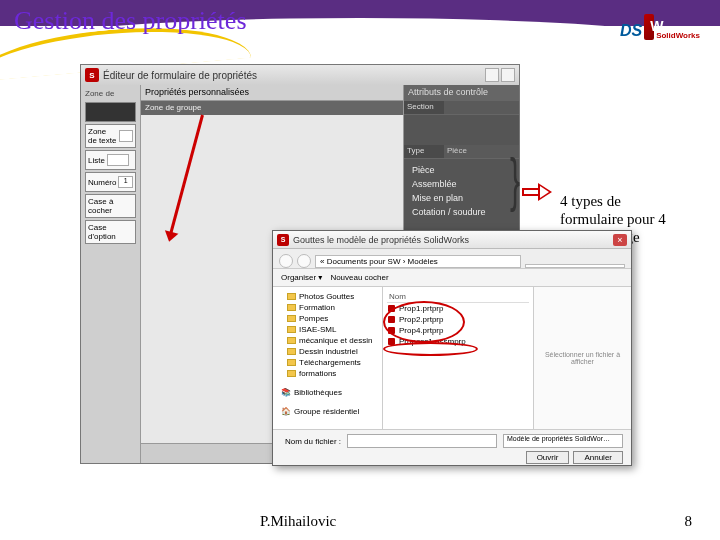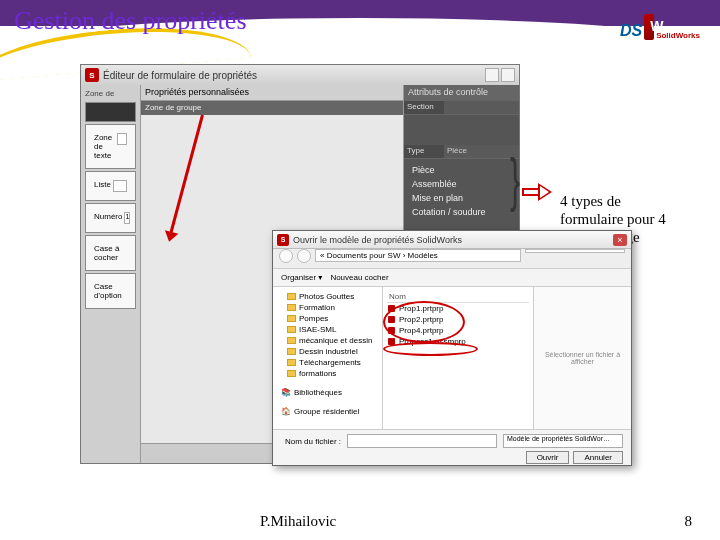--- a/index.html
+++ b/index.html
@@ -21,21 +21,21 @@
   .editor-window { position: absolute; top: 64px; left: 80px; width: 440px; height: 400px; border: 1px solid #777; background: #c9c9c9; font-size: 10px; }
   .editor-titlebar { height: 20px; background: linear-gradient(#e8e8e8,#d0d0d0); display:flex; align-items:center; padding:0 4px; }
   .editor-titlebar .sw-icon { width:14px; height:14px; background:#b00; border-radius:2px; margin-right:4px; display:flex;align-items:center;justify-content:center;color:#fff;font-size:8px;font-weight:bold;}
   .editor-titlebar .title-text { font-size:10px; color:#333; flex:1;}
   .editor-titlebar .tool-icon { width:14px; height:14px; margin-left:2px; border:1px solid #aaa; background:#f4f4f4;}
   
   .editor-body { display:flex; height: calc(100% - 20px); }
   
   .left-panel { width: 60px; background:#cfcfcf; border-right:1px solid #999; padding:2px;}
   .left-panel .section-label { font-size:8px; color:#444; padding:2px;}
-  .left-panel .zone-item { background:#f8f8f8; border:1px solid #888; margin:2px; padding:8px; font-size:8px; display:flex; align-items:flex-start; gap:2px; min-height:20px;}
+  .left-panel .zone-item { background:#f8f8f8; border:1px solid #888; margin:2px; padding:2px; font-size:8px; display:flex; align-items:center; gap:2px; min-height:20px;}
   .left-panel .zone-item.dark { background:#333; color:#fff; height:18px;}
   .left-panel .zone-item .mini { width:22px; height:12px; background:#fff; border:1px solid #aaa;}
   .left-panel .zone-item .mini.num { text-align:center; font-size:7px;}
   
   .middle-panel { flex:1; background:#e2e2e2; border-right:1px solid #999; display:flex; flex-direction:column;}
   .middle-panel .tab-hdr { height:16px; background:#d0d0d0; border-bottom:1px solid #999; font-size:9px; padding:2px 4px;}
   .middle-panel .group-row { background:#666; color:#eee; font-size:8px; padding:2px 4px; height:14px;}
   .middle-panel .canvas { flex:1; background:#e8e8e8; position:relative;}
   .arrow-red { position:absolute; top:0px; left:60px; width:3px; height:125px; background:#c00; transform: rotate(15deg); transform-origin: top;}
   .arrow-red::after { content:""; position:absolute; bottom:-6px; left:-5px; border-left:7px solid transparent; border-right:7px solid transparent; border-top:10px solid #c00;}
@@ -58,21 +58,21 @@
   .big-arrow .head::after{content:"";position:absolute;top:-6px;left:-12px;border-top:6px solid transparent;border-bottom:6px solid transparent;border-left:9px solid #fff;}
   
   .annotation { position:absolute; top:163px; left:560px; width:120px; font-family: Georgia, serif; font-size:15px; line-height:1.2;margin-top:29px;}
   
   
   .dialog { position:absolute; top:230px; left:272px; width:360px; height:236px; background:#f4f4f4; border:1px solid #666; box-shadow:3px 3px 8px rgba(0,0,0,0.4); font-size:9px;}
   .dialog .dlg-titlebar { height:18px; background:linear-gradient(#fafafa,#e4e4e4); display:flex; align-items:center; padding:0 4px; border-bottom:1px solid #bbb;}
   .dialog .dlg-titlebar .sw-icon{ width:12px;height:12px;background:#b00;border-radius:2px;margin-right:4px;display:flex;align-items:center;justify-content:center;color:#fff;font-size:7px;font-weight:bold;}
   .dialog .dlg-titlebar .t { flex:1; font-size:9px; color:#333;}
   .dialog .dlg-titlebar .x { width:14px; height:12px; background:#c44; color:#fff; text-align:center; font-size:9px; line-height:12px; border-radius:2px;}
-  .dialog .path-row { height:20px; background:#eee; display:flex; align-items:flex-start; padding:0 6px; gap:4px; border-bottom:1px solid #ccc;}
+  .dialog .path-row { height:20px; background:#eee; display:flex; align-items:flex-end; padding:0 6px; gap:4px; border-bottom:1px solid #ccc;}
   .dialog .path-row .nav-btn{width:14px;height:14px;border:1px solid #bbb;background:#fafafa;border-radius:7px;}
   .dialog .path-row .path { flex:1; border:1px solid #bbb; background:#fff; padding:1px 4px; font-size:8px;}
   .dialog .path-row .search { width:100px; border:1px solid #bbb; background:#fff; padding:1px 4px; font-size:8px; color:#888;}
   .dialog .tool-row { height:18px; display:flex; align-items:center; padding:0 8px; gap:8px; border-bottom:1px solid #ccc; font-size:8px;}
   .dialog .body { display:flex; height:142px;}
   .dialog .tree { width:110px; border-right:1px solid #ccc; padding:4px; background:#fff; overflow:hidden;}
   .dialog .tree .tree-item { font-size:8px; padding:1px 0 1px 10px; display:flex; align-items:center; gap:3px;}
   .dialog .tree .tree-item.lib { margin-top:8px; padding-left:4px;}
   .dialog .tree .folder-ico{width:9px;height:7px;background:#f3c64b;border:1px solid #c9a327;}
   .dialog .filelist { flex:1; background:#fff; padding:4px; position:relative;}
@@ -173,21 +173,21 @@
 <div class="brace">}</div>
 <div class="big-arrow">
   <div class="shaft"></div>
     <div class="head"></div>
 </div>
 <div class="annotation">4 types de formulaire pour 4 types d'usage</div>
 
 <div class="dialog">
   <div class="dlg-titlebar">
     <span class="sw-icon">S</span>
-    <span class="t">Ouvrir le modèle de propriétés SolidWorks</span>
+    <span class="t">Gouttes le modèle de propriétés SolidWorks</span>
     <span class="x">×</span>
   </div>
   <div class="path-row">
     <span class="nav-btn"></span>
     <span class="nav-btn"></span>
     <span class="path">« Documents pour SW › Modèles</span>
     <span class="search" placeholder="Rechercher dans : Modèles"></span>
   </div>
   <div class="tool-row">
     <span>Organiser ▾</span>

